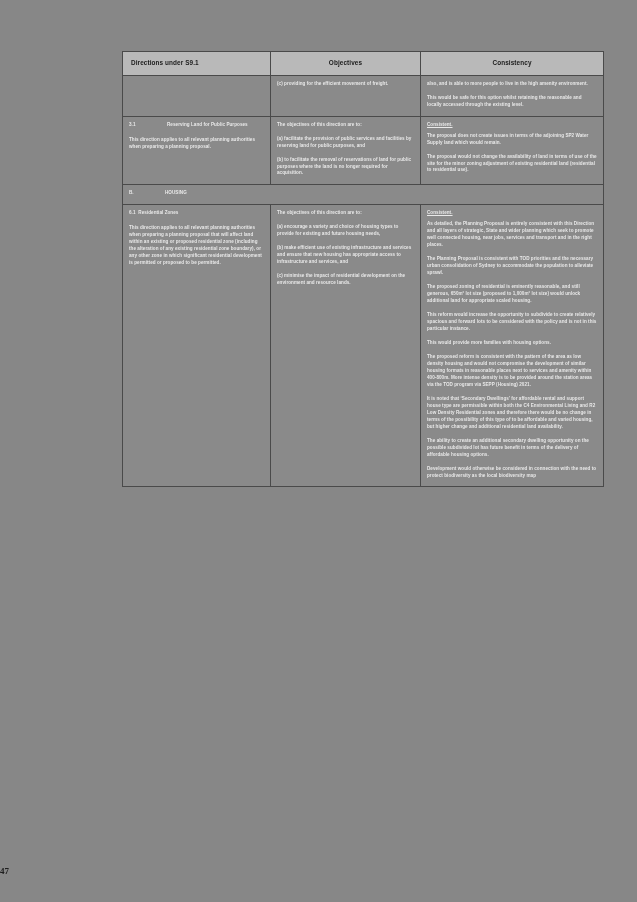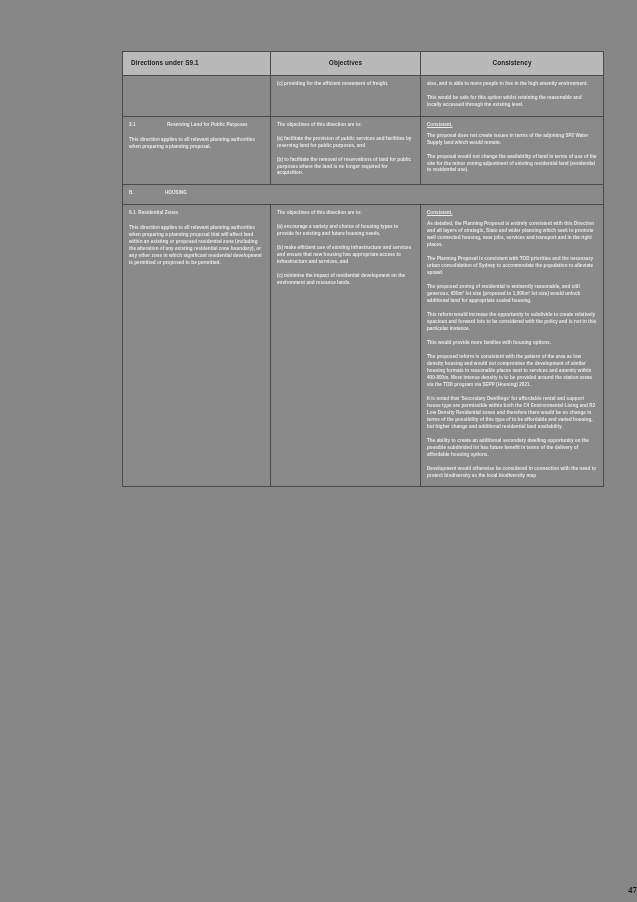--- a/index.html
+++ b/index.html
@@ -101,26 +101,25 @@
     width: 8px;
   }
   .underline { text-decoration: underline; }
 
   
   #page-number {
     position: absolute;
     left: 0;
     top: 866px;
     width: 637px;
-    text-align: right;
+    text-align: left;
     font-size: 9px;
     font-weight: bold;
     color: #1d1d1d;
     font-family: "Liberation Serif", serif;
-    margin-top: 19px;
   }
 </style>
 </head>
 <body>
 
 <div id="page">
 
   <table id="consistency-table">
     <colgroup>
       <col class="col-directions">

